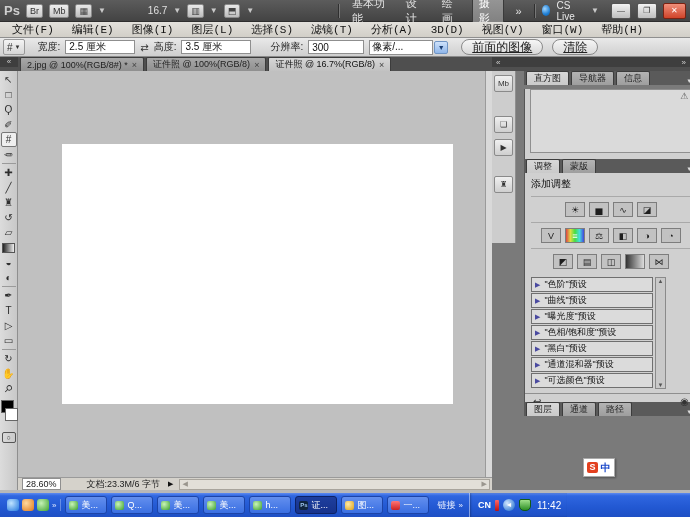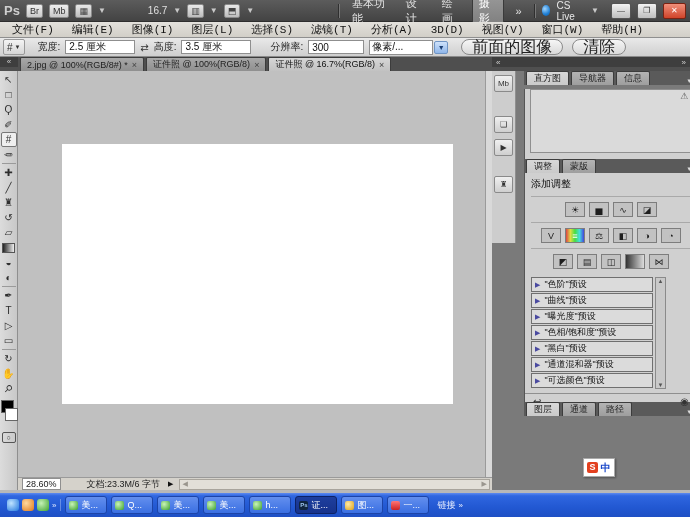--- a/index.html
+++ b/index.html
@@ -36,21 +36,21 @@
               border-bottom:1px solid #8a8a8a;display:flex;align-items:center;gap:5px;padding:0 3px;box-sizing:border-box;}
   .opt-tool{display:flex;align-items:center;border:1px solid #999;border-radius:2px;background:linear-gradient(#f4f4f4,#d6d6d6);
             padding:0 3px;height:14px;font-size:10px;color:#333;gap:2px;}
   .opt-label{font-size:10px;color:#222;}
   .opt-field{background:#fff;border:1px solid #8f8f8f;height:12px;font-size:10px;padding:0 3px;width:62px;color:#111;display:flex;align-items:center;}
   .opt-field.small{width:48px;}
   .opt-combo{background:#fff;border:1px solid #8f8f8f;height:13px;font-size:10px;padding:0 2px;width:58px;color:#111;display:flex;align-items:center;justify-content:space-between;}
   .combo-arrow{width:12px;height:11px;background:linear-gradient(#cfe2fa,#8fb6ea);border:1px solid #6f94c4;color:#1c3f73;
                font-size:7px;line-height:11px;text-align:center;border-radius:2px;}
   .opt-btn{border:1px solid #8a8a8a;border-radius:8px;background:linear-gradient(#f6f6f6,#d9d9d9);
-           font-size:16px;padding:0 10px;height:14px;line-height:14px;color:#222;}
+           font-size:12px;padding:0 10px;height:14px;line-height:14px;color:#222;text-decoration:underline;}
 
   
   #tabrow{left:0;top:57px;width:690px;height:14px;background:#4f4f4f;display:flex;align-items:flex-end;}
   #toolbox-collapse{width:18px;height:10px;background:#3e3e3e;color:#cfcfcf;font-size:8px;text-align:center;line-height:10px;align-self:flex-start;}
   .doc-tab{height:13px;display:flex;align-items:center;gap:4px;padding:0 6px;font-size:9px;
            background:linear-gradient(#a8a8a8,#8f8f8f);border:1px solid #3c3c3c;border-bottom:none;color:#222;margin-left:2px;
            border-radius:2px 2px 0 0;white-space:nowrap;}
   .doc-tab.active{background:linear-gradient(#d6d6d6,#c2c2c2);color:#111;}
   .tab-close{font-size:9px;color:#444;}
   #dockheader{margin-left:auto;width:198px;height:10px;background:#3e3e3e;color:#cfcfcf;font-size:8px;
@@ -448,15 +448,22 @@
         <span>图...</span>
       </div>
     <div class="taskbtn">
         <span class="tb-dot red"></span>
         <span>一...</span>
       </div>
     <div id="links">
       <span>链接</span>
       <span style="font-size:8px;">»</span>
     </div>
+    <div id="tray">
+      <span id="lang">CN</span>
+      <span class="tray-red"></span>
+      <span class="tray-blue">◄</span>
+      <span class="tray-shield"></span>
+      <span id="clock">11:42</span>
+    </div>
   </div>
 
 </div>
 
 </body></html>

